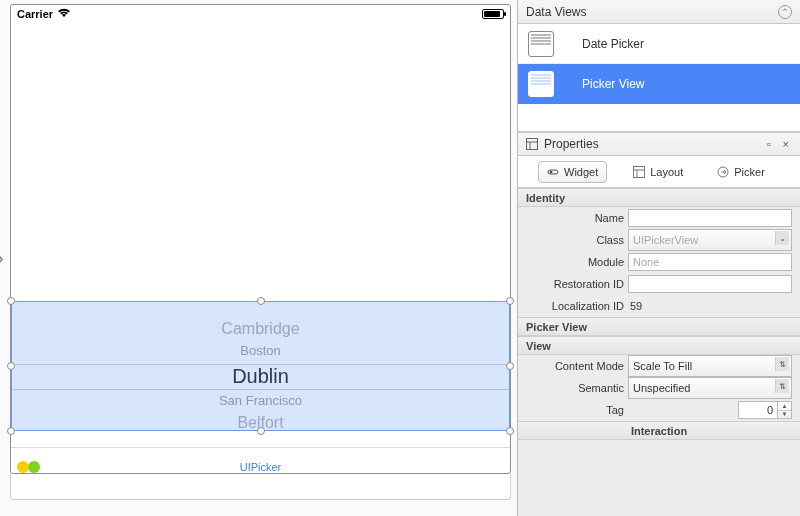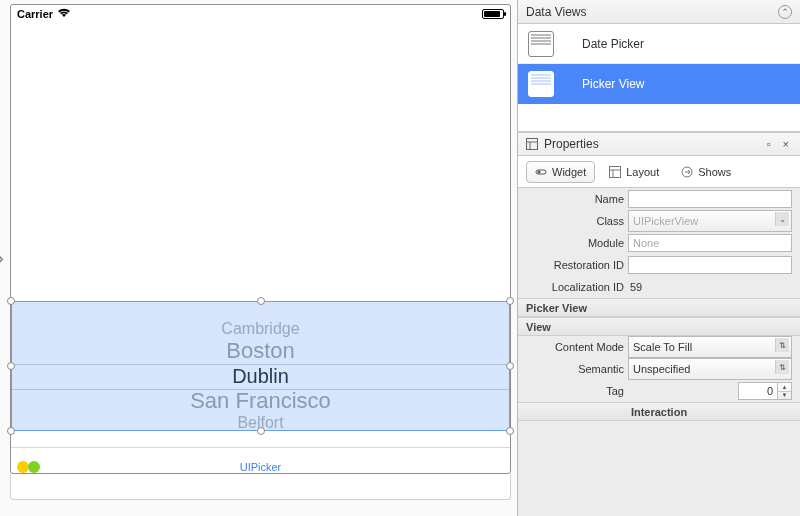--- a/index.html
+++ b/index.html
@@ -20,21 +20,21 @@
   .sel-overlay { position:absolute; left:0; right:0; top:296px; height:130px; }
   .sel-box { position:absolute; left:0; right:0; top:0; bottom:0; background:rgba(76,139,245,0.22); border:1px solid #6aa0ea; }
   .sel-handle { width:8px; height:8px; background:#fff; border:1px solid #8a8a8a; border-radius:50%; position:absolute; }
   .h-nw{top:-4px;left:-4px}.h-n{top:-4px;left:50%;margin-left:-4px}.h-ne{top:-4px;right:-4px}
   .h-w{top:50%;left:-4px;margin-top:-4px}.h-e{top:50%;right:-4px;margin-top:-4px}
   .h-sw{bottom:-4px;left:-4px}.h-s{bottom:-4px;left:50%;margin-left:-4px}.h-se{bottom:-4px;right:-4px}
 
   
   .picker-rows { position:absolute; left:0; right:0; top:298px; height:146px; display:flex; flex-direction:column; align-items:center; justify-content:center; }
   .picker-rows .row { font-size:16px; color:#b0b0b0; line-height:22px; }
-  .picker-rows .row.near { color:#9e9e9e; font-size:22px; }
+  .picker-rows .row.near { color:#9e9e9e; font-size:13px; }
   .picker-rows .row.selected { color:#222; font-size:20px; }
   .picker-rows .sep { width:100%; height:0; border-top:1px solid rgba(0,0,0,0.18); }
   .picker-rows .sep.top { margin-top:2px; }
   .picker-rows .sep.bot { margin-top:2px; }
 
   .footer-bar { height:26px; border-top:1px solid #d9d9d9; display:flex; align-items:flex-end; justify-content:center; position:relative; font-size:11px; color:#3b82f6; }
   .footer-icons { position:absolute; left:6px; display:flex; gap:0; }
   .dot { width:12px; height:12px; border-radius:50%; display:inline-block; }
   .dot.y { background:#ffcc00; }
   .dot.g { background:#7ed321; margin-left:-1px; }
@@ -58,21 +58,21 @@
   .dv-item.selected .dv-thumb .ln { background:#cfe0ff; }
   .dv-spacer { height:28px; background:#fff; border-bottom:1px solid #c9c9c9; }
 
   
   .props-header { height:24px; background:linear-gradient(#f7f7f7,#ececec); border-top:1px solid #c9c9c9; border-bottom:1px solid #c9c9c9; display:flex; align-items:center; padding:0 8px; gap:6px; }
   .layout-ico { width:12px; height:12px; display:inline-block; }
   .props-header .flex { flex:1; }
   .winbtn { font-size:11px; color:#555; padding:0 3px; }
 
   .tabs-row { height:32px; background:#fff; border-bottom:1px solid #c9c9c9; display:flex; align-items:center; padding:0 8px; gap:6px; }
-  .tab-btn { height:22px; border:1px solid #bdbdbd; border-radius:4px; background:linear-gradient(#fefefe,#f1f1f1); padding:0 8px; display:flex; align-items:center; gap:5px; font-size:11px; color:#333; }
+  .tab-btn { height:22px; border:1px solid #bdbdbd; border-radius:4px; background:linear-gradient(#fefefe,#f1f1f1); padding:0 8px; display:flex; align-items:center; gap:5px; font-size:11px; color:#333;margin-left:12px; }
   .tab-btn.plain { border:none; background:none; }
   .tab-ico { width:12px; height:12px; display:inline-block; }
 
   .props-body { flex:1; overflow:hidden; background:#ececec; }
   .section-head { height:19px; background:linear-gradient(#f1f1f1,#e4e4e4); border-top:1px solid #cfcfcf; border-bottom:1px solid #cfcfcf; display:flex; align-items:center; padding:0 8px; font-weight:600; font-size:11px; color:#444; }
   .field-row { height:22px; display:flex; align-items:center; padding:0 8px 0 0; gap:0; }
   .field-label { width:110px; text-align:right; font-size:11px; color:#333; padding-right:4px; }
   .field-input { flex:1; height:18px; border:1px solid #b9b9b9; background:#fff; font-size:11px; padding:0 4px; color:#333; }
   .field-input.small { flex:none; width:40px; }
   .field-input.disabled { color:#aaa; background:#fff; }
@@ -199,26 +199,27 @@
               <line x1="0.5" y1="4" x2="11.5" y2="4" stroke="#777"></line>
               <line x1="4" y1="4" x2="4" y2="11.5" stroke="#777"></line>
             </svg></span>
         <span>Layout</span>
       </div>
       <div class="tab-btn plain">
         <span class="tab-ico"><svg width="12" height="12" viewBox="0 0 12 12">
               <circle cx="6" cy="6" r="5" fill="none" stroke="#777"></circle>
               <path d="M4 6 L8 6 M7 4 L9 6 L7 8" fill="none" stroke="#777"></path>
             </svg></span>
-        <span>Shows</span>
+        <span>Picker</span>
       </div>
     </div>
 
     <div class="props-body">
 
+      <div class="section-head">Identity</div>
       <div class="field-row">
         <div class="field-label">Name</div>
         <input class="field-input" value="" style="">
       </div>
       <div class="field-row">
         <div class="field-label">Class</div>
         <div class="field-select">
           <span style="color:#aaa">UIPickerView</span>
           <span class="caret">⌄</span>
         </div>

